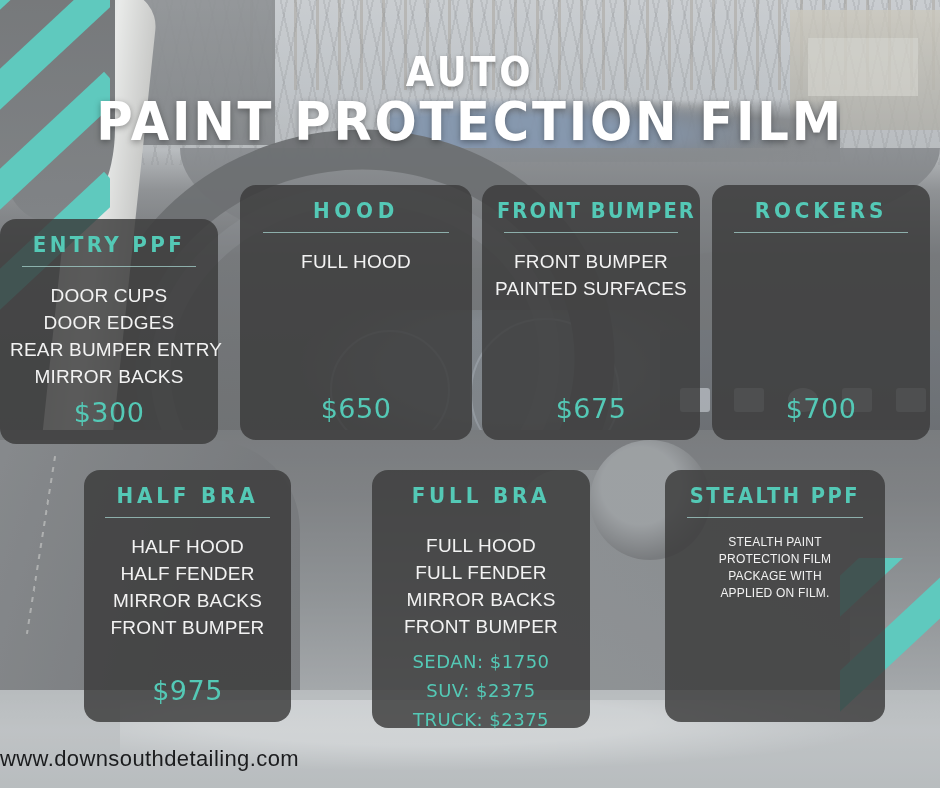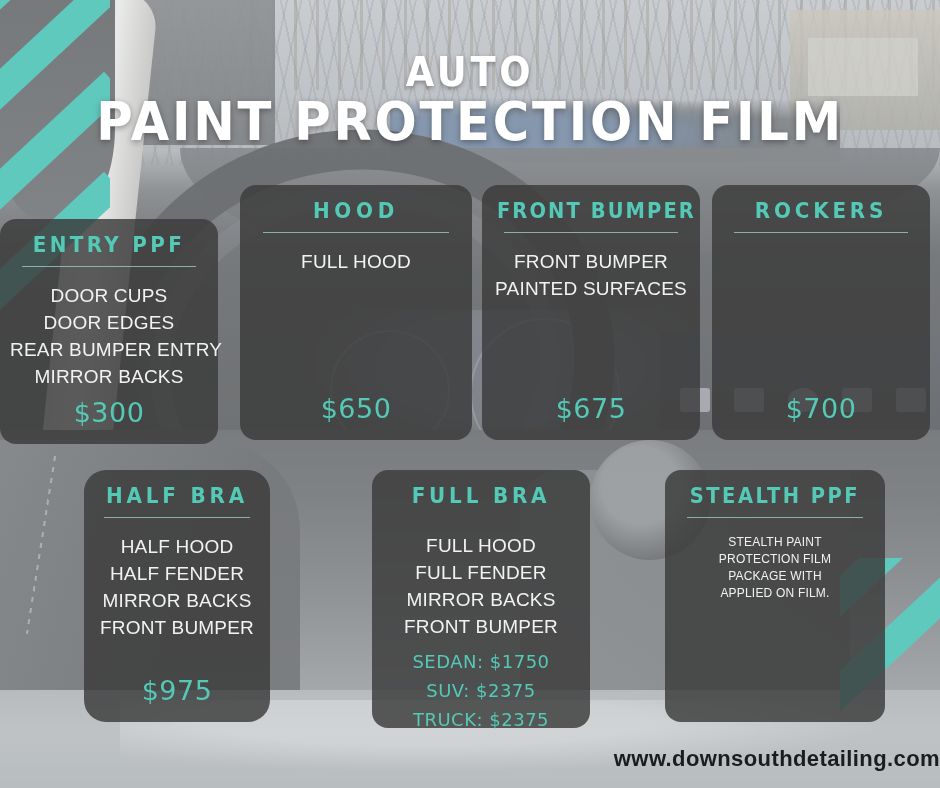--- a/index.html
+++ b/index.html
@@ -249,36 +249,36 @@
   }
   .price-list{ width:100%; text-align:center; }
   .price-list .card-price{ font-size:18px; line-height:1.62; white-space:nowrap; }
 
   
   #card-entry  { left:0;  top:185px; width:218px; height:225px;margin-top:34px; }
   #card-hood   { left:240px; top:185px; width:232px; height:255px; }
   #card-front  { left:482px; top:185px; width:218px; height:255px; }
   #card-rockers{ left:712px; top:185px; width:218px; height:255px; }
 
-  #card-halfbra{ left:84px;  top:470px; width:186px; height:252px;border-radius:22px; }
+  #card-halfbra{ left:84px;  top:470px; width:207px; height:252px; }
   #card-fullbra{ left:372px; top:470px; width:218px; height:258px; }
   #card-stealth{ left:665px; top:470px; width:220px; height:252px; }
 
   #card-hood   .card-title{ letter-spacing:5px; }
   #card-rockers .card-title{ letter-spacing:4px; }
   #card-front  .card-title{ letter-spacing:2.2px; font-size:20.5px; }
   #card-stealth .card-title{ letter-spacing:2.6px; font-size:20.5px; }
   #card-halfbra .card-title,#card-fullbra .card-title{ letter-spacing:4px; }
 
   #card-stealth .card-line{ font-size:12px; }
 
   
   #footer{
     position:absolute; left:0; bottom:16px; width:100%;
-    text-align:right; z-index:6;font-weight:bold;
+    text-align:left; z-index:6;
   }
   #footer .url{
     font-family:"Liberation Sans", sans-serif;
     font-size:22px;
     color:#1b1c1e;
     letter-spacing:.4px;
   }
 </style>
 </head>
 <body>

